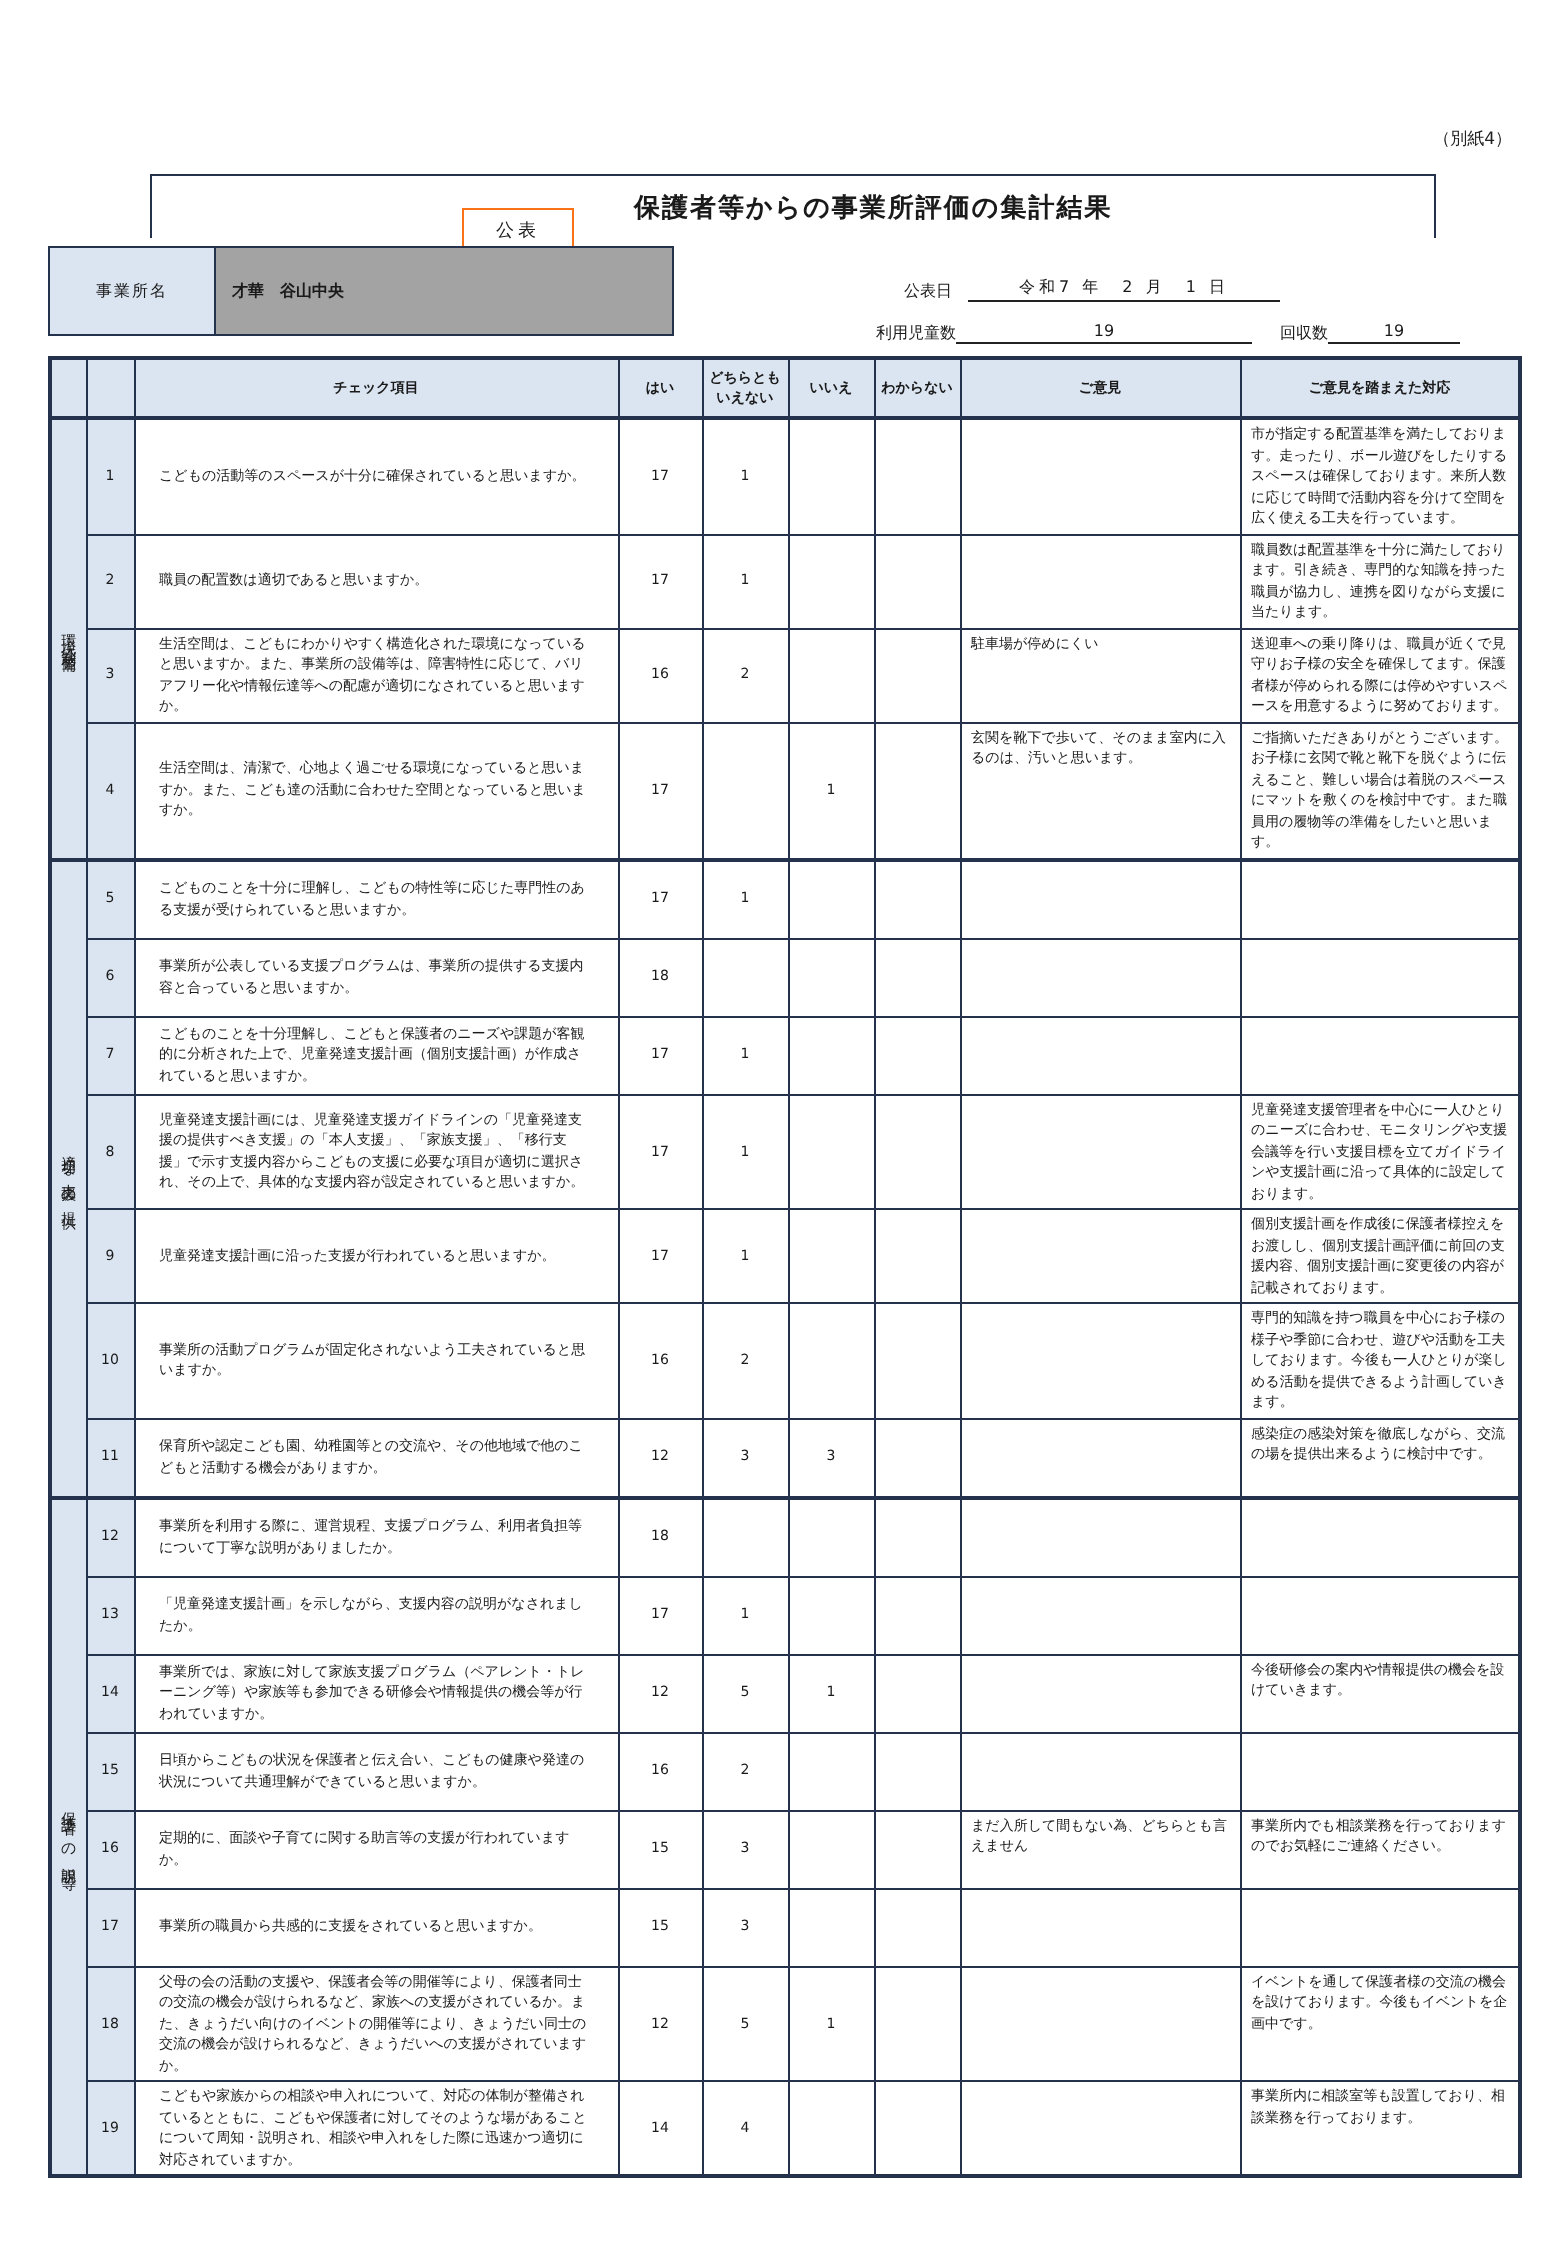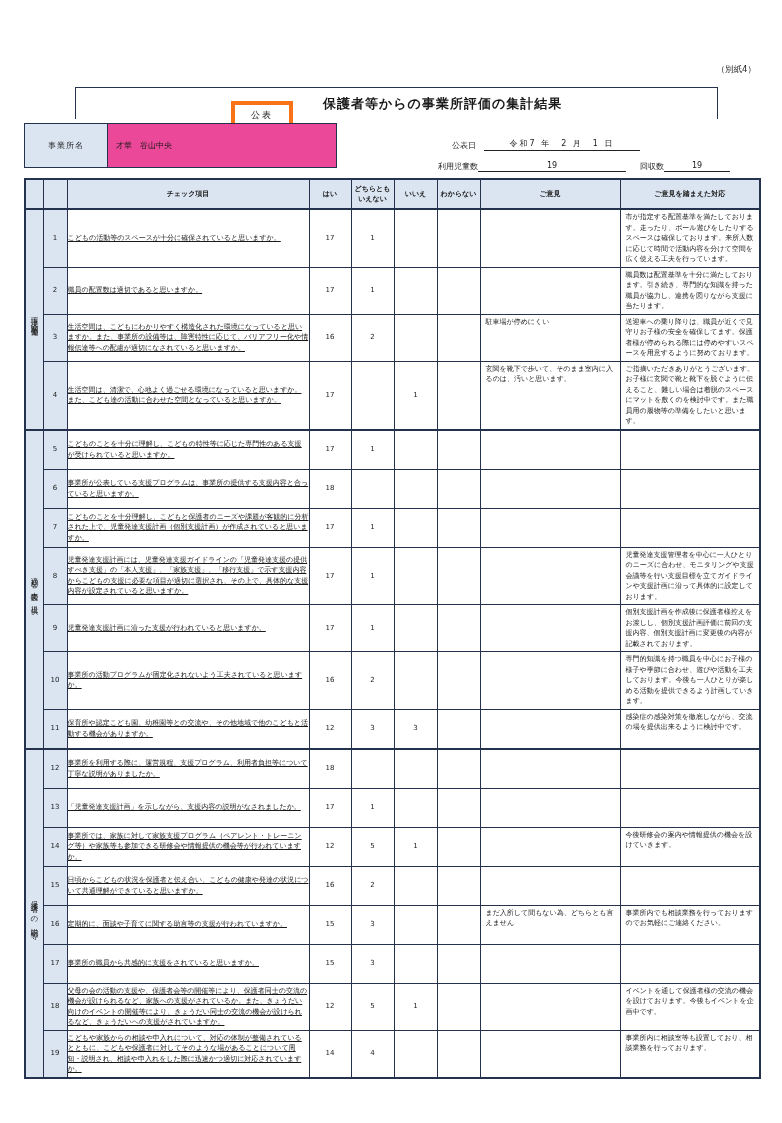--- a/index.html
+++ b/index.html
@@ -2,48 +2,48 @@
 <html lang="ja"><head>
 <meta charset="utf-8">
 <style>
   html,body{margin:0;padding:0;background:#e8e8e8;}
   body{font-family:"DejaVu Sans", sans-serif; color:#1a1a1a;}
   .page{position:relative;width:782px;height:1123px;background:#ffffff;margin:0 auto;overflow:hidden;}
   .attachment{position:absolute;top:64px;right:26px;font-size:8.5px;color:#222;}
   
   .title-frame{position:absolute;left:75px;top:87px;width:641px;height:31px;
     border:1.5px solid #24324e;border-bottom:none;display:flex;align-items:center;}
-  .publish-box{margin-left:155px;border:4px solid #f97316;background:#fff;
+  .publish-box{margin-left:155px;border:1px solid #f97316;background:#fff;
     padding:4px 16px;font-size:9px;letter-spacing:2px;margin-top:24px;}
   .doc-title{margin-left:30px;font-size:13px;font-weight:bold;letter-spacing:1px;}
   .office-row{position:absolute;left:24px;top:123px;display:flex;font-size:8px;}
   .office-label{width:78px;background:#dbe5f1;border:1px solid #24324e;
     display:flex;align-items:center;justify-content:center;padding:16px 2px;letter-spacing:1px;}
-  .office-value{width:212px;background:#ec4899;border:1px solid #24324e;border-left:none;
-    display:flex;align-items:center;padding:6px 8px;}
+  .office-value{width:212px;background:#a3a3a3;border:1px solid #24324e;border-left:none;
+    display:flex;align-items:center;padding:6px 8px;font-weight:bold;}
   .pubdate-line{position:absolute;left:452px;top:138px;font-size:8px;display:flex;align-items:flex-end;}
   .pubdate-label{margin-right:8px;}
   .underline-val{display:inline-block;border-bottom:1px solid #222;text-align:center;padding:0 4px 1px 4px;}
   .pubdate-val{width:148px;letter-spacing:2px;}
   .counts-line{position:absolute;left:438px;top:161px;font-size:8px;display:flex;align-items:center;}
   .users-val{width:140px;}
   .collected-label{margin-left:14px;margin-right:0;}
   .collected-val{width:58px;}
   
   .main-table{position:absolute;left:24px;top:178px;width:735px;border-collapse:collapse;
     table-layout:fixed;border:2px solid #24324e;}
   .main-table th,.main-table td{border:1px solid #24324e;vertical-align:middle;
     font-size:7px;line-height:1.5;padding:2px 3px;overflow:hidden;word-break:break-all;}
   .main-table thead th{background:#dbe5f1;font-weight:bold;text-align:center;
     height:24px;white-space:pre-line;border-bottom:2px solid #24324e;}
   td.group-cell{background:#dbe5f1;text-align:center;padding:2px 0;}
   td.group-cell .vertical{writing-mode:vertical-rl;text-orientation:upright;
     letter-spacing:2px;font-size:7.5px;margin:0 auto;}
   td.num-cell{background:#dbe5f1;text-align:center;}
-  td.q{height:34px;text-align:left;padding:2px 0;text-decoration:underline;}
+  td.q{height:34px;text-align:left;padding:2px 12px;}
   td.count{text-align:center;}
   td.op{vertical-align:top;text-align:left;padding:2px 5px;}
   tr.group-start td{border-top:2px solid #24324e;}
 </style>
 </head>
 <body>
 
 <div class="page">
 
   <div class="attachment">（別紙4）</div>

